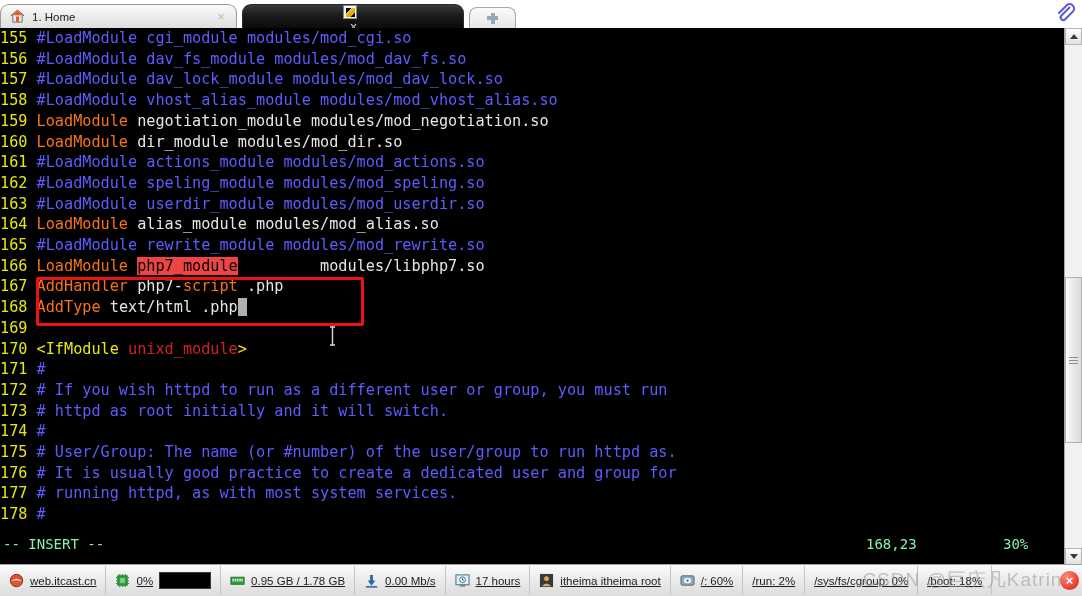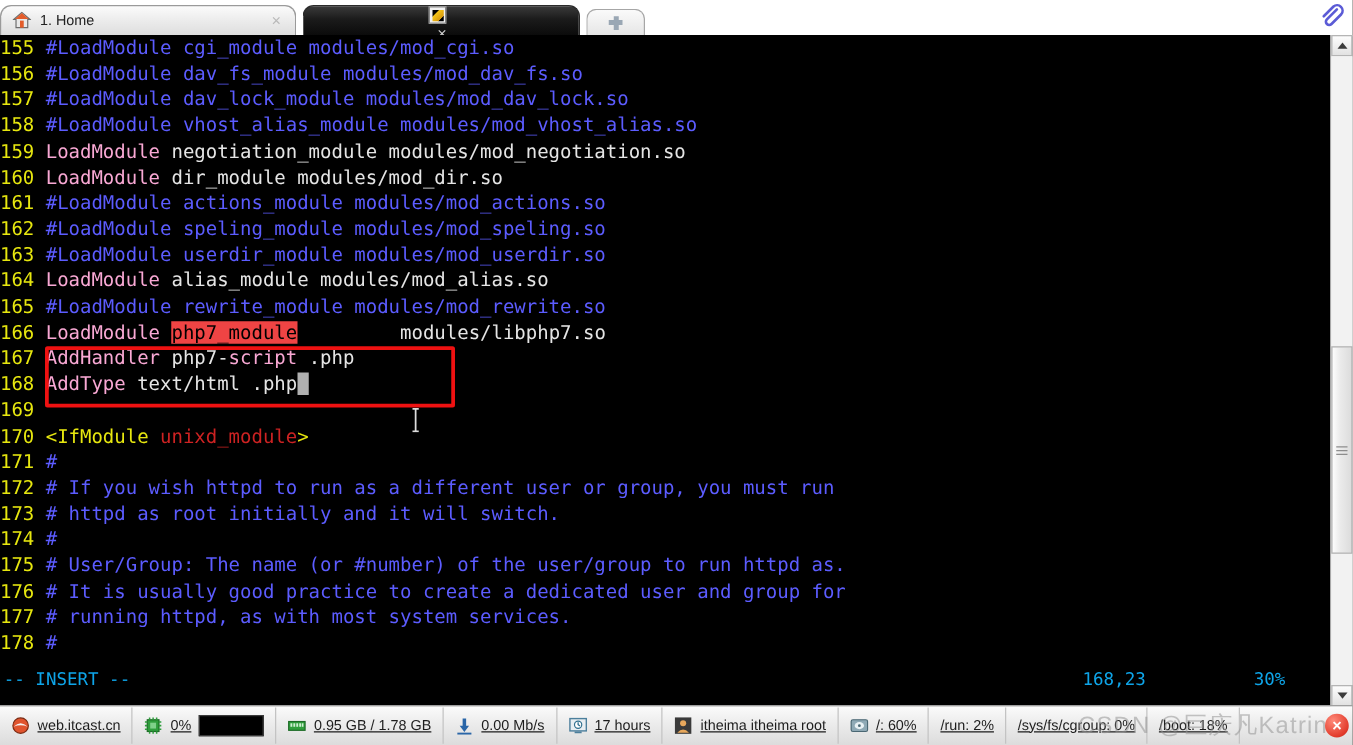--- a/index.html
+++ b/index.html
@@ -78,29 +78,29 @@
     background:#000;overflow:hidden;
   }
   .code{
     position:absolute;left:0;top:0;
     font-family:"DejaVu Sans Mono","Liberation Mono",monospace;
     font-size:15.2px;line-height:20.7px;
     white-space:pre;
   }
   .ln{color:#e7e70f;}
   .cmt{color:#5c5cff;}
-  .kw{color:#f9a8d4;}
+  .kw{color:#f97316;}
   .path{color:#e5e5e5;}
   .tag{color:#e7e70f;}
   .attr{color:#cd2222;}
   .hl{background:#ef4444;color:#000;}
   .cur{background:#b0b0b0;color:#000;}
   .statusline{
     position:absolute;left:0;top:0;width:1065px;height:22px;
-    color:#0ea5e9;font-family:"DejaVu Sans Mono","Liberation Mono",monospace;
+    color:#86efac;font-family:"DejaVu Sans Mono","Liberation Mono",monospace;
     font-size:14px;line-height:22px;white-space:pre;
   }
   .st-mode{position:absolute;left:3px;top:0;}
   .st-pos{position:absolute;left:866px;top:0;}
   .st-pct{position:absolute;left:1003px;top:0;}
 
   
   .redbox{
     position:absolute;border:3px solid #ee1111;border-radius:2px;
     pointer-events:none;

